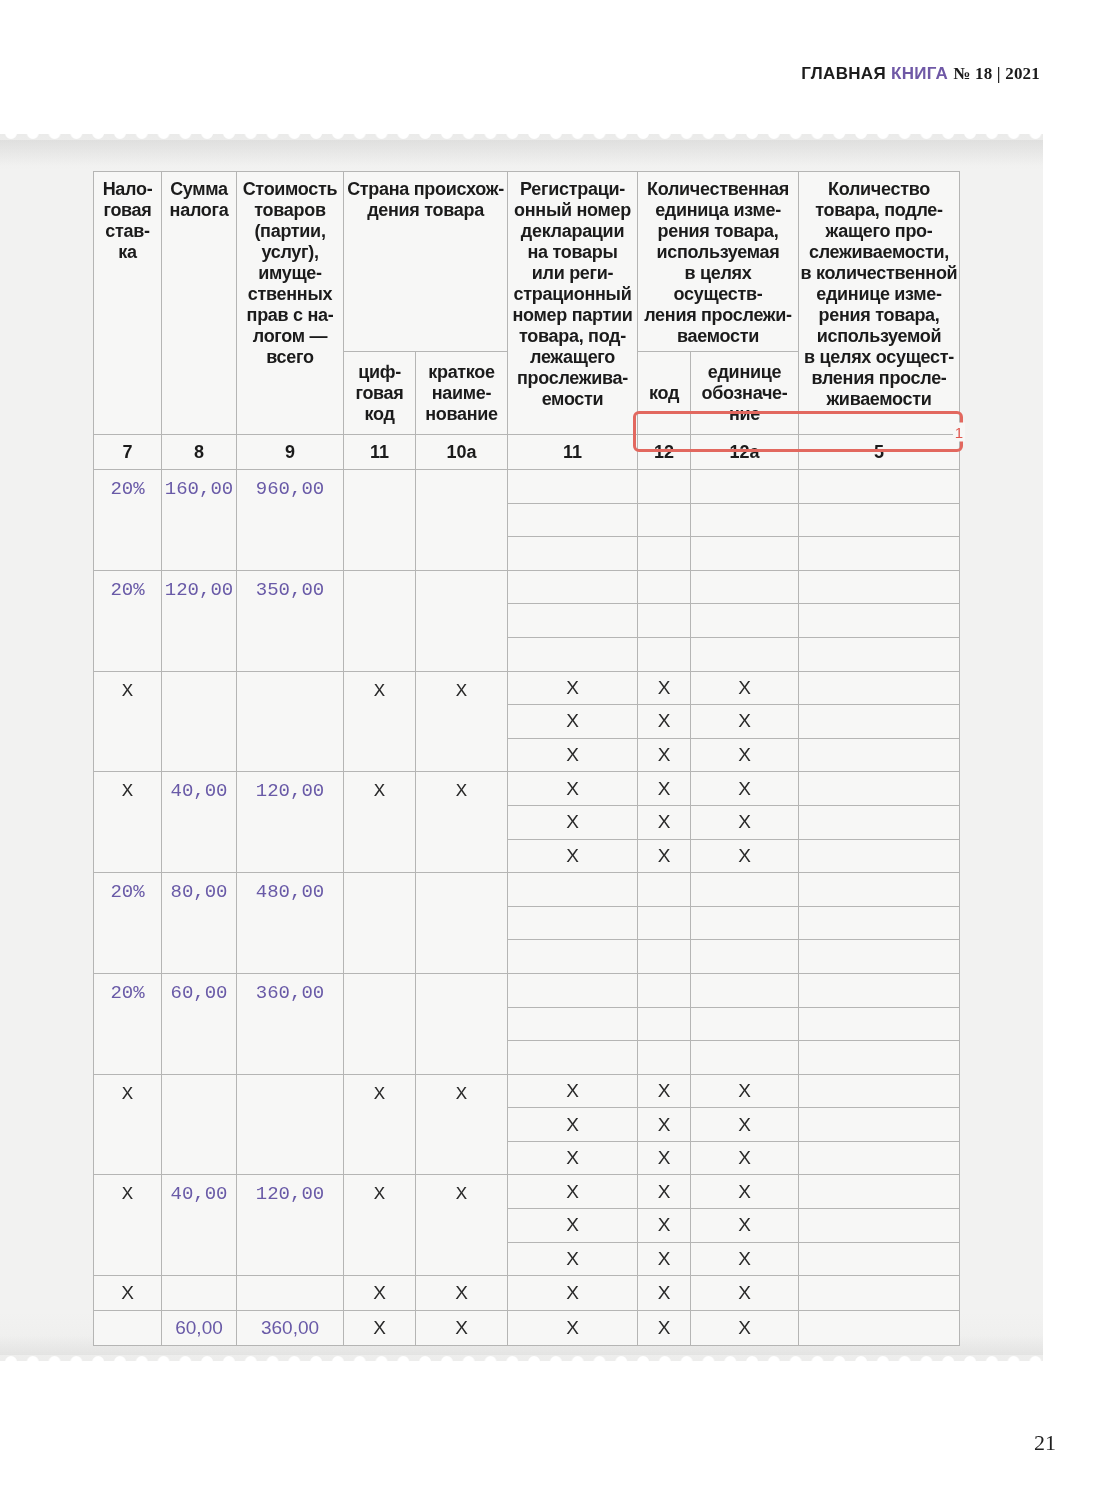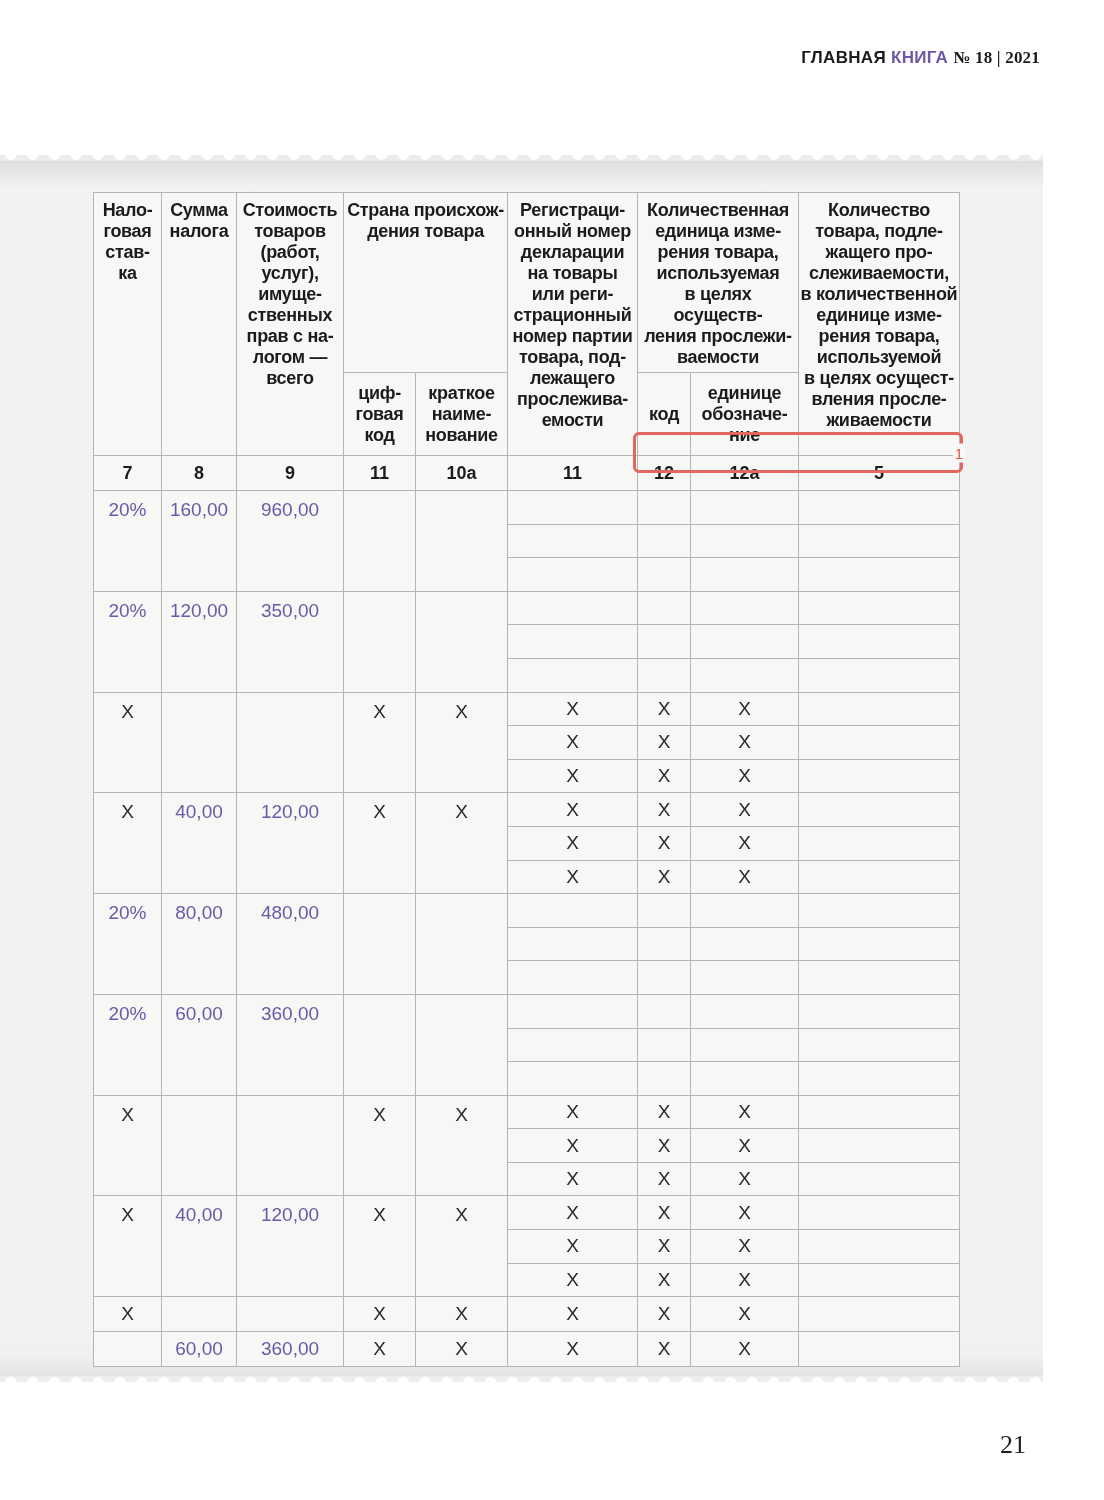--- a/index.html
+++ b/index.html
@@ -6,33 +6,33 @@
   html,body { margin:0; padding:0; }
   body {
     width:1104px; height:1500px; position:relative;
     background:#ffffff;
     font-family:"Liberation Sans", sans-serif;
     overflow:hidden;
   }
 
   
   .mag-header {
-    position:absolute; top:48px; right:64px;
+    position:absolute; top:64px; right:64px;
     font-size:17px; font-weight:bold; color:#1c1c1c;
     letter-spacing:.3px; white-space:nowrap;
   }
   .mag-header .w2 { color:#6f58a6; }
   .mag-header .issue {
     font-family:"Liberation Serif", serif;
     font-weight:bold; letter-spacing:.2px; color:#1c1c1c;
   }
 
   
   .sheet {
-    position:absolute; left:0; top:155px; width:1043px; height:1227px;
+    position:absolute; left:0; top:134px; width:1043px; height:1227px;
     background:linear-gradient(180deg,#ebebea 0%,#f2f2f1 3%,#f2f2f1 96%,#ededec 100%);
   }
   .sheet::before, .sheet::after {
     content:""; position:absolute; left:0; width:100%; height:14px;
     background-repeat:repeat-x; background-size:21.8px 14px;
   }
   .sheet::before {
     top:-1px;
     background-image:radial-gradient(circle at 11px 0px, #ffffff 5.4px, rgba(255,255,255,0) 6.4px);
   }
@@ -72,38 +72,38 @@
     font-size:18px; font-weight:bold; color:#1b1b1b;
     text-align:center; vertical-align:middle;
   }
 
   .inv tbody tr { height:33.6px; }
   .inv tbody tr.single { height:35px; }
   .inv tbody td {
     font-size:19px; color:#2a2a2a; text-align:center; vertical-align:middle;
     line-height:20px;
   }
-  .inv tbody td.merged { vertical-align:top; padding-top:9px; }
+  .inv tbody td.merged { vertical-align:top; padding-top:9px;font-family:Liberation Mono, monospace; }
   .inv td.val { color:#695aa7; }
 
   
   .hl-box {
     position:absolute; left:540px; top:240px; width:330px; height:41px;
     border:3px solid #e2685f; border-radius:6px; pointer-events:none;
   }
   .hl-box .fn {
     position:absolute; right:-5px; top:50%; transform:translateY(-50%);
     background:#f7f7f6; color:#e0564d;
     font-size:15px; line-height:15px; padding:2px 2px; font-weight:normal;
   }
 
   
   .page-num {
-    position:absolute; top:1430px; right:78px;
-    font-family:"Liberation Serif", serif; font-size:26px; color:#1f1f1f;
+    position:absolute; top:1430px; right:48px;
+    font-family:"Liberation Serif", serif; font-size:22px; color:#1f1f1f;
   }
 </style>
 </head>
 <body>
 
 <div class="mag-header">
   <span>ГЛАВНАЯ</span>
   <span class="w2">КНИГА</span>
   <span class="issue">№ 18 | 2021</span>
 </div>
@@ -128,21 +128,21 @@
       <thead>
         <tr class="hrow1">
           <th rowspan="2">Нало-
 говая
 став-
 ка</th>
           <th rowspan="2">Сумма
 налога</th>
           <th rowspan="2">Стоимость
 товаров
-(работ,
+(партии,
 услуг),
 имуще-
 ственных
 прав с на-
 логом —
 всего</th>
           <th colspan="2">Страна происхож-
 дения товара</th>
           <th rowspan="2">Регистраци-
 онный номер

